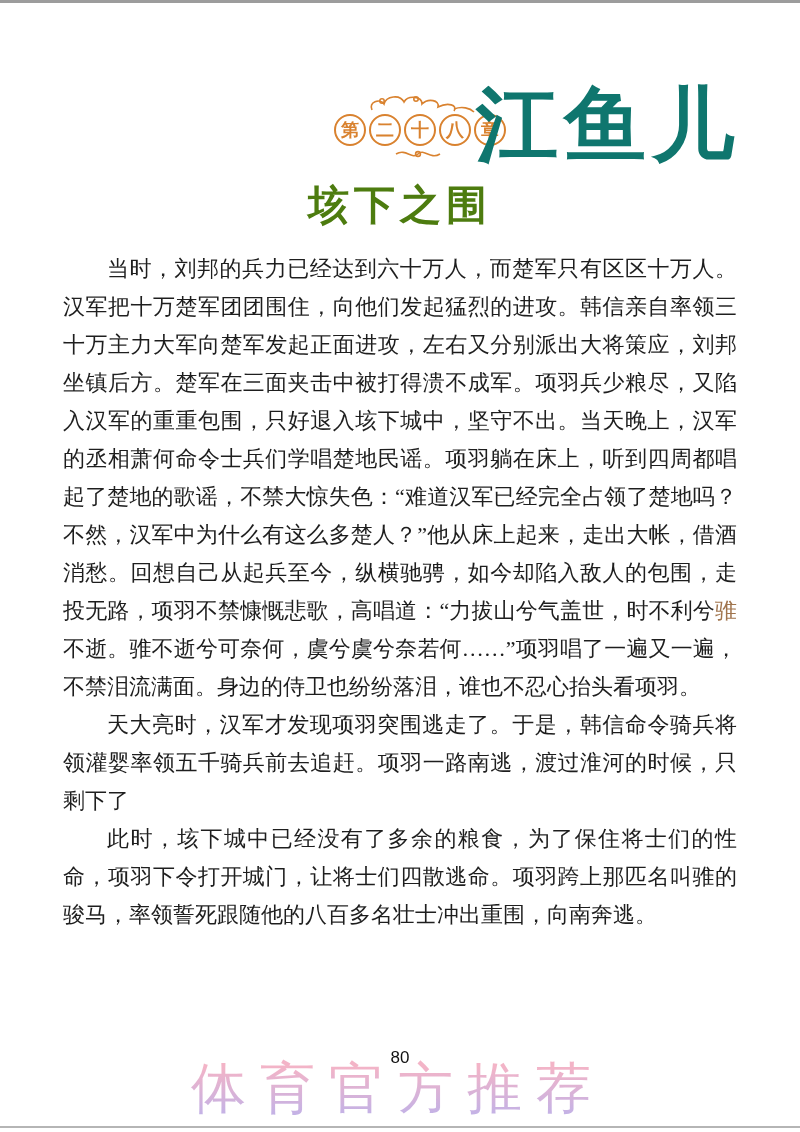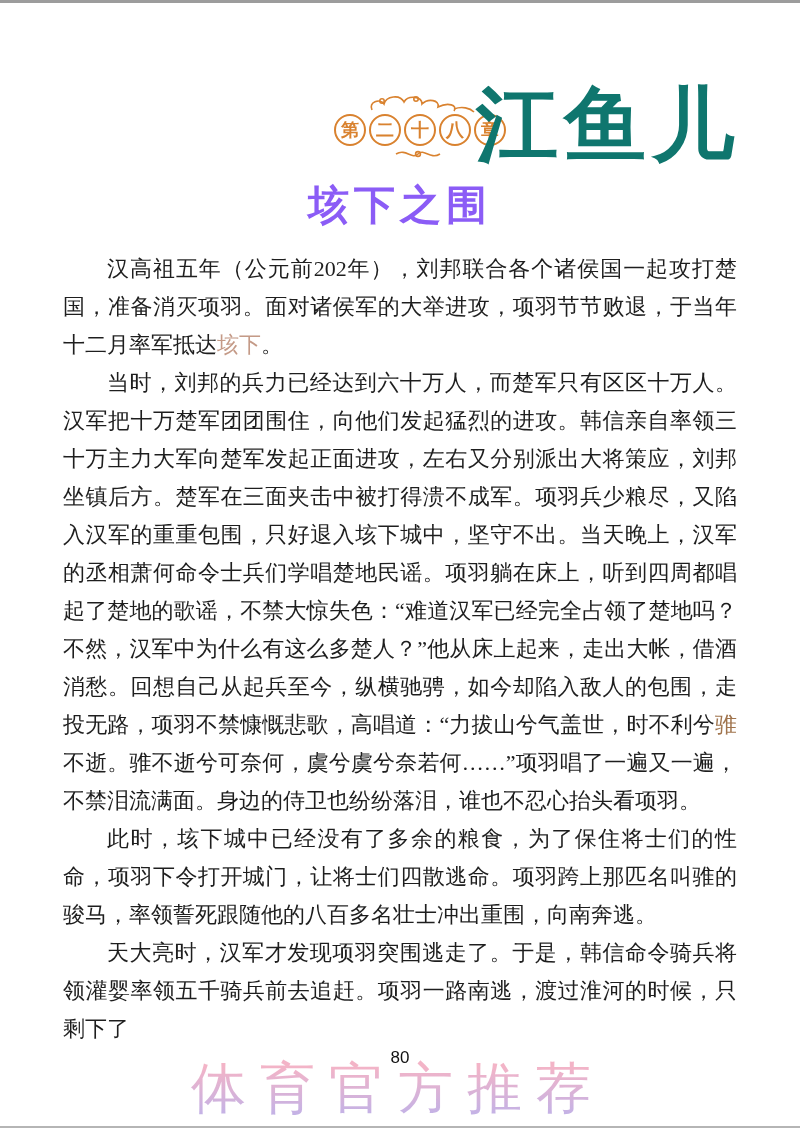--- a/index.html
+++ b/index.html
@@ -58,21 +58,21 @@
     white-space: nowrap;
   }
 
   
   .chapter-title {
     position: absolute; top: 178px; left: 0; width: 800px;
     text-align: center;
     font-size: 41px;
     font-weight: bold;
     letter-spacing: 5px;
-    color: #8b5cf6;
+    color: #4d7c0f;
     font-family: "Liberation Serif", serif;
   }
 
   
   .body-text {
     position: absolute; top: 250px; left: 63px; width: 674px;
     font-size: 22px;
     line-height: 38px;
     color: #1e1e1e;
     text-align: justify;
@@ -126,23 +126,22 @@
       <path d="M4 8 C14 2, 20 14, 26 8 C32 2, 38 14, 48 8"></path>
       <circle cx="26" cy="8" r="2.4"></circle>
     </svg>
   </div>
 
   <div class="green-mark">江鱼儿</div>
 
   <div class="chapter-title">垓下之围</div>
 
   <div class="body-text">
-    <p class="para"><span>汉高祖五年（公元前202年），刘邦联合各个诸侯国一起攻打楚国，准备消灭项羽。面对诸侯军的大举进攻，项羽节节败退，于当年十二月率军抵达</span><span class="term-light">垓下</span><span>。</span></p>
     <p class="para"><span>当时，刘邦的兵力已经达到六十万人，而楚军只有区区十万人。汉军把十万楚军团团围住，向他们发起猛烈的进攻。韩信亲自率领三十万主力大军向楚军发起正面进攻，左右又分别派出大将策应，刘邦坐镇后方。楚军在三面夹击中被打得溃不成军。项羽兵少粮尽，又陷入汉军的重重包围，只好退入垓下城中，坚守不出。当天晚上，汉军的丞相萧何命令士兵们学唱楚地民谣。项羽躺在床上，听到四周都唱起了楚地的歌谣，不禁大惊失色：“难道汉军已经完全占领了楚地吗？不然，汉军中为什么有这么多楚人？”他从床上起来，走出大帐，借酒消愁。回想自己从起兵至今，纵横驰骋，如今却陷入敌人的包围，走投无路，项羽不禁慷慨悲歌，高唱道：“力拔山兮气盖世，时不利兮</span><span class="term-brown">骓</span><span>不逝。骓不逝兮可奈何，虞兮虞兮奈若何……”项羽唱了一遍又一遍，不禁泪流满面。身边的侍卫也纷纷落泪，谁也不忍心抬头看项羽。</span></p>
+    <p class="para">天大亮时，汉军才发现项羽突围逃走了。于是，韩信命令骑兵将领灌婴率领五千骑兵前去追赶。项羽一路南逃，渡过淮河的时候，只剩下了</p>
     <p class="para">此时，垓下城中已经没有了多余的粮食，为了保住将士们的性命，项羽下令打开城门，让将士们四散逃命。项羽跨上那匹名叫骓的骏马，率领誓死跟随他的八百多名壮士冲出重围，向南奔逃。</p>
-    <p class="para">天大亮时，汉军才发现项羽突围逃走了。于是，韩信命令骑兵将领灌婴率领五千骑兵前去追赶。项羽一路南逃，渡过淮河的时候，只剩下了</p>
   </div>
 
   <div class="page-num">80</div>
   <div class="bottom-watermark">体育官方推荐</div>
 
   <div class="bottom-border"></div>
 </div>
 
 </body></html>

